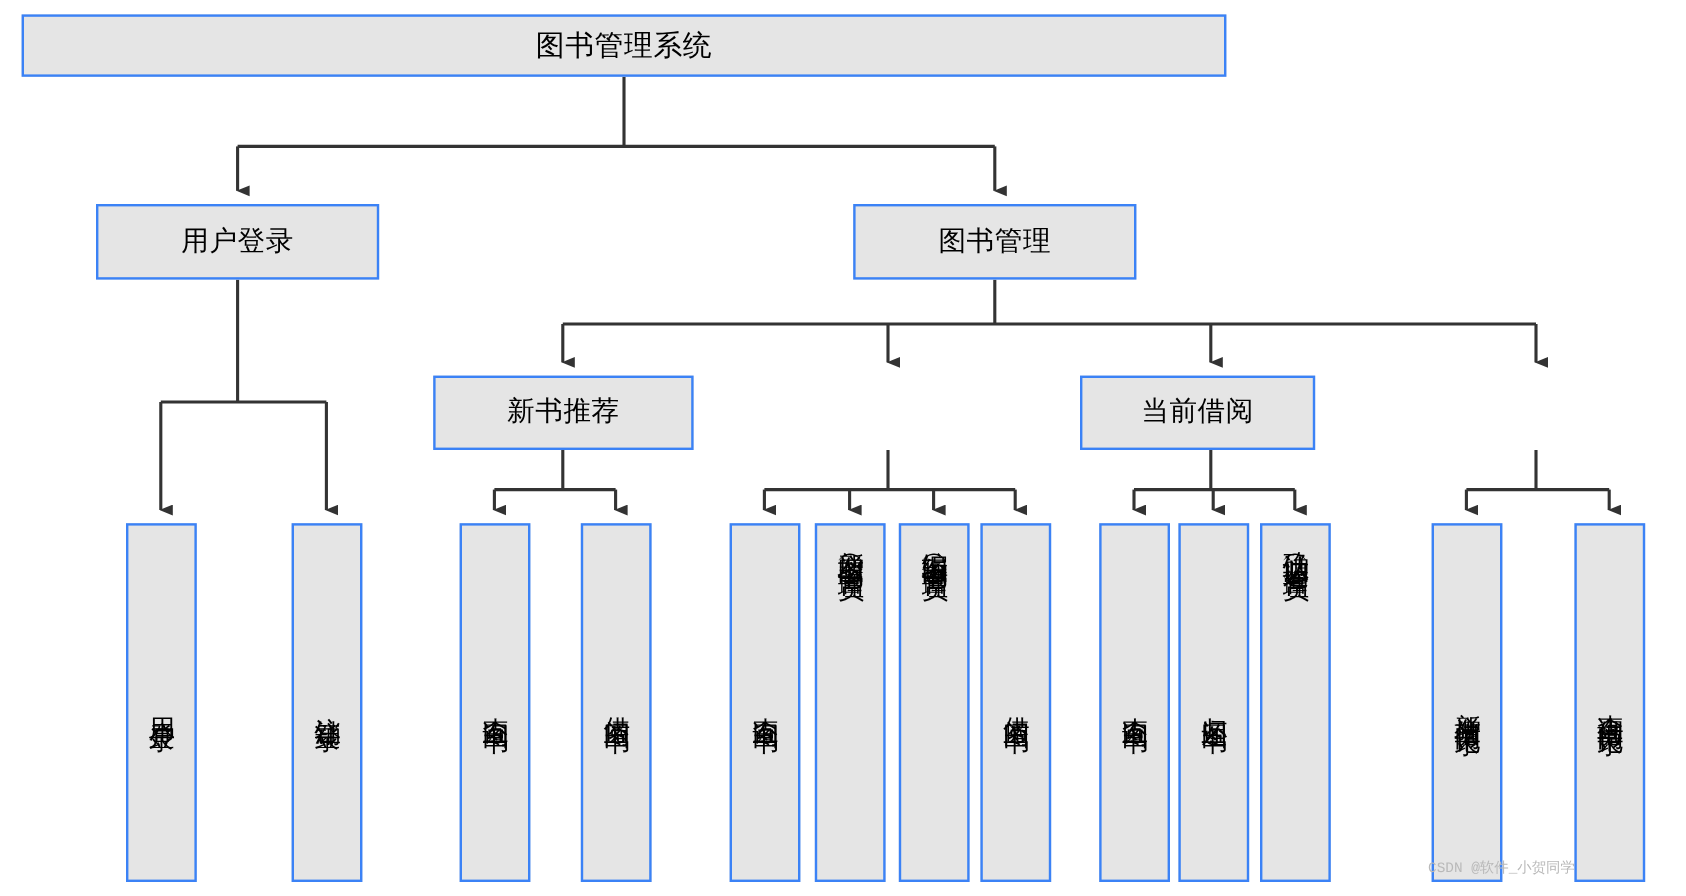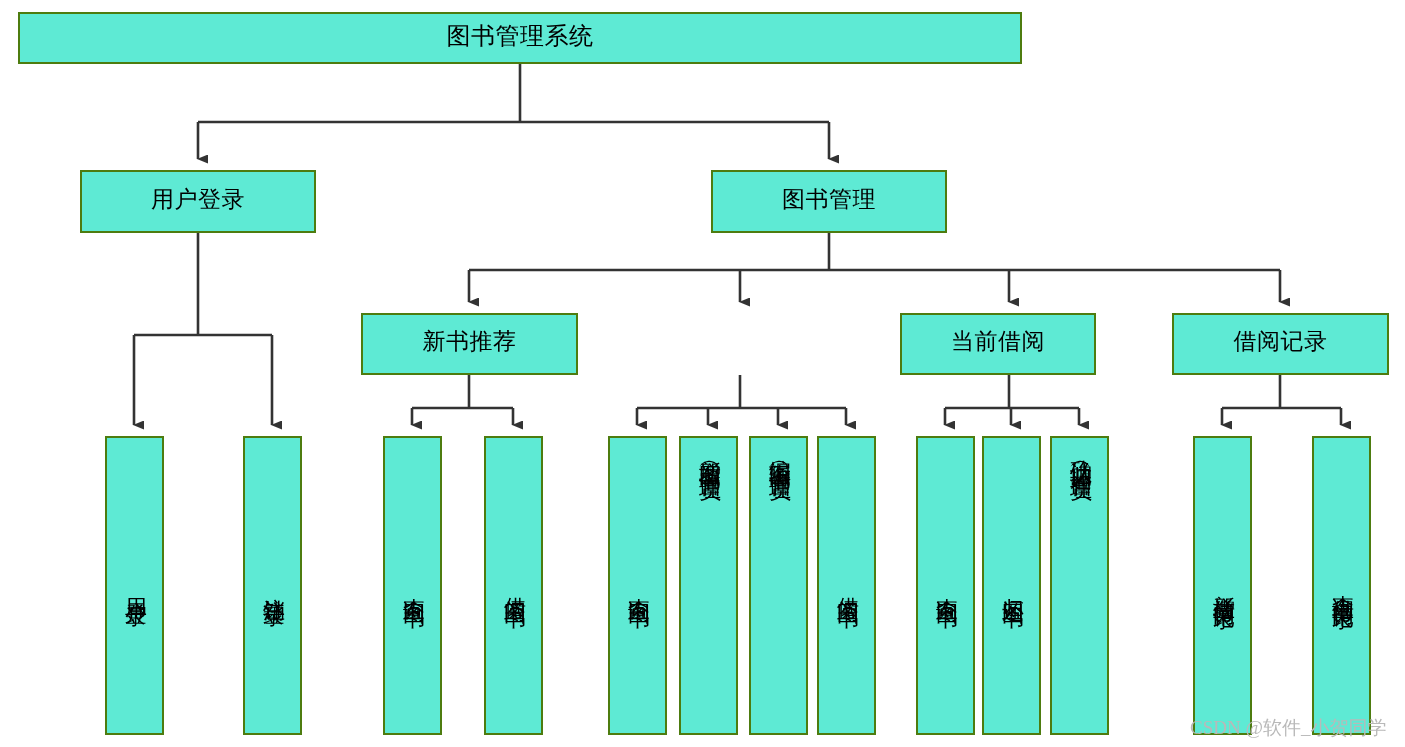--- a/index.html
+++ b/index.html
@@ -22,27 +22,26 @@
     position: absolute;
     left: 0;
     top: 0;
     width: 1405px;
     height: 747px;
     pointer-events: none;
   }
   .node {
     position: absolute;
     box-sizing: border-box;
-    background: #5eead4;
-    border: 2px solid #4d7c0f;
+    background: #e5e5e5;
+    border: 2px solid #3b82f6;
     display: flex;
     align-items: center;
     justify-content: center;
     color: #000000;
-    font-family: Liberation Mono, monospace;
   }
   .node-label {
     display: block;
     text-align: center;
     line-height: 1.18;
     color: #000000;
     white-space: nowrap;
   }
   
   .node.h-node .node-label {
@@ -66,23 +65,23 @@
     letter-spacing: 3px;
     white-space: nowrap;
   }
   .node.v-node.centered {
     align-items: center;
     padding-top: 0;
   }
   .watermark {
     position: absolute;
     color: #b9b9b9;
-    font-size: 19px;
+    font-size: 12px;
     white-space: nowrap;
-    font-family: Liberation Serif, serif;
+    font-family: Liberation Mono, monospace;
   }
 </style>
 </head>
 <body>
 
 <div id="diagram-root">
 
   <svg id="wire-layer" viewBox="0 0 1405 747" width="1405" height="747" xmlns="http://www.w3.org/2000/svg">
     <defs>
       <marker id="arrowhead" markerWidth="10" markerHeight="11" refX="4.5" refY="10" orient="auto" markerUnits="userSpaceOnUse">
@@ -148,23 +147,20 @@
 
   <div class="node h-node" style="left:711px; top:170px; width:236px; height:63px;">
     <span class="node-label">图书管理</span>
   </div>
 
 
   <div class="node h-node" style="left:900px; top:313px; width:196px; height:62px;">
     <span class="node-label">当前借阅</span>
   </div>
 
-  <div class="node h-node" style="left:1172px; top:313px; width:217px; height:62px;">
-    <span class="node-label">借阅记录</span>
-  </div>
 
   <div class="node v-node centered" style="left:105px; top:436px; width:59px; height:299px;">
     <span class="node-label">用户登录</span>
   </div>
 
   <div class="node v-node centered" style="left:243px; top:436px; width:59px; height:299px;">
     <span class="node-label">注销登录</span>
   </div>
 
   <div class="node v-node centered" style="left:383px; top:436px; width:59px; height:299px;">

